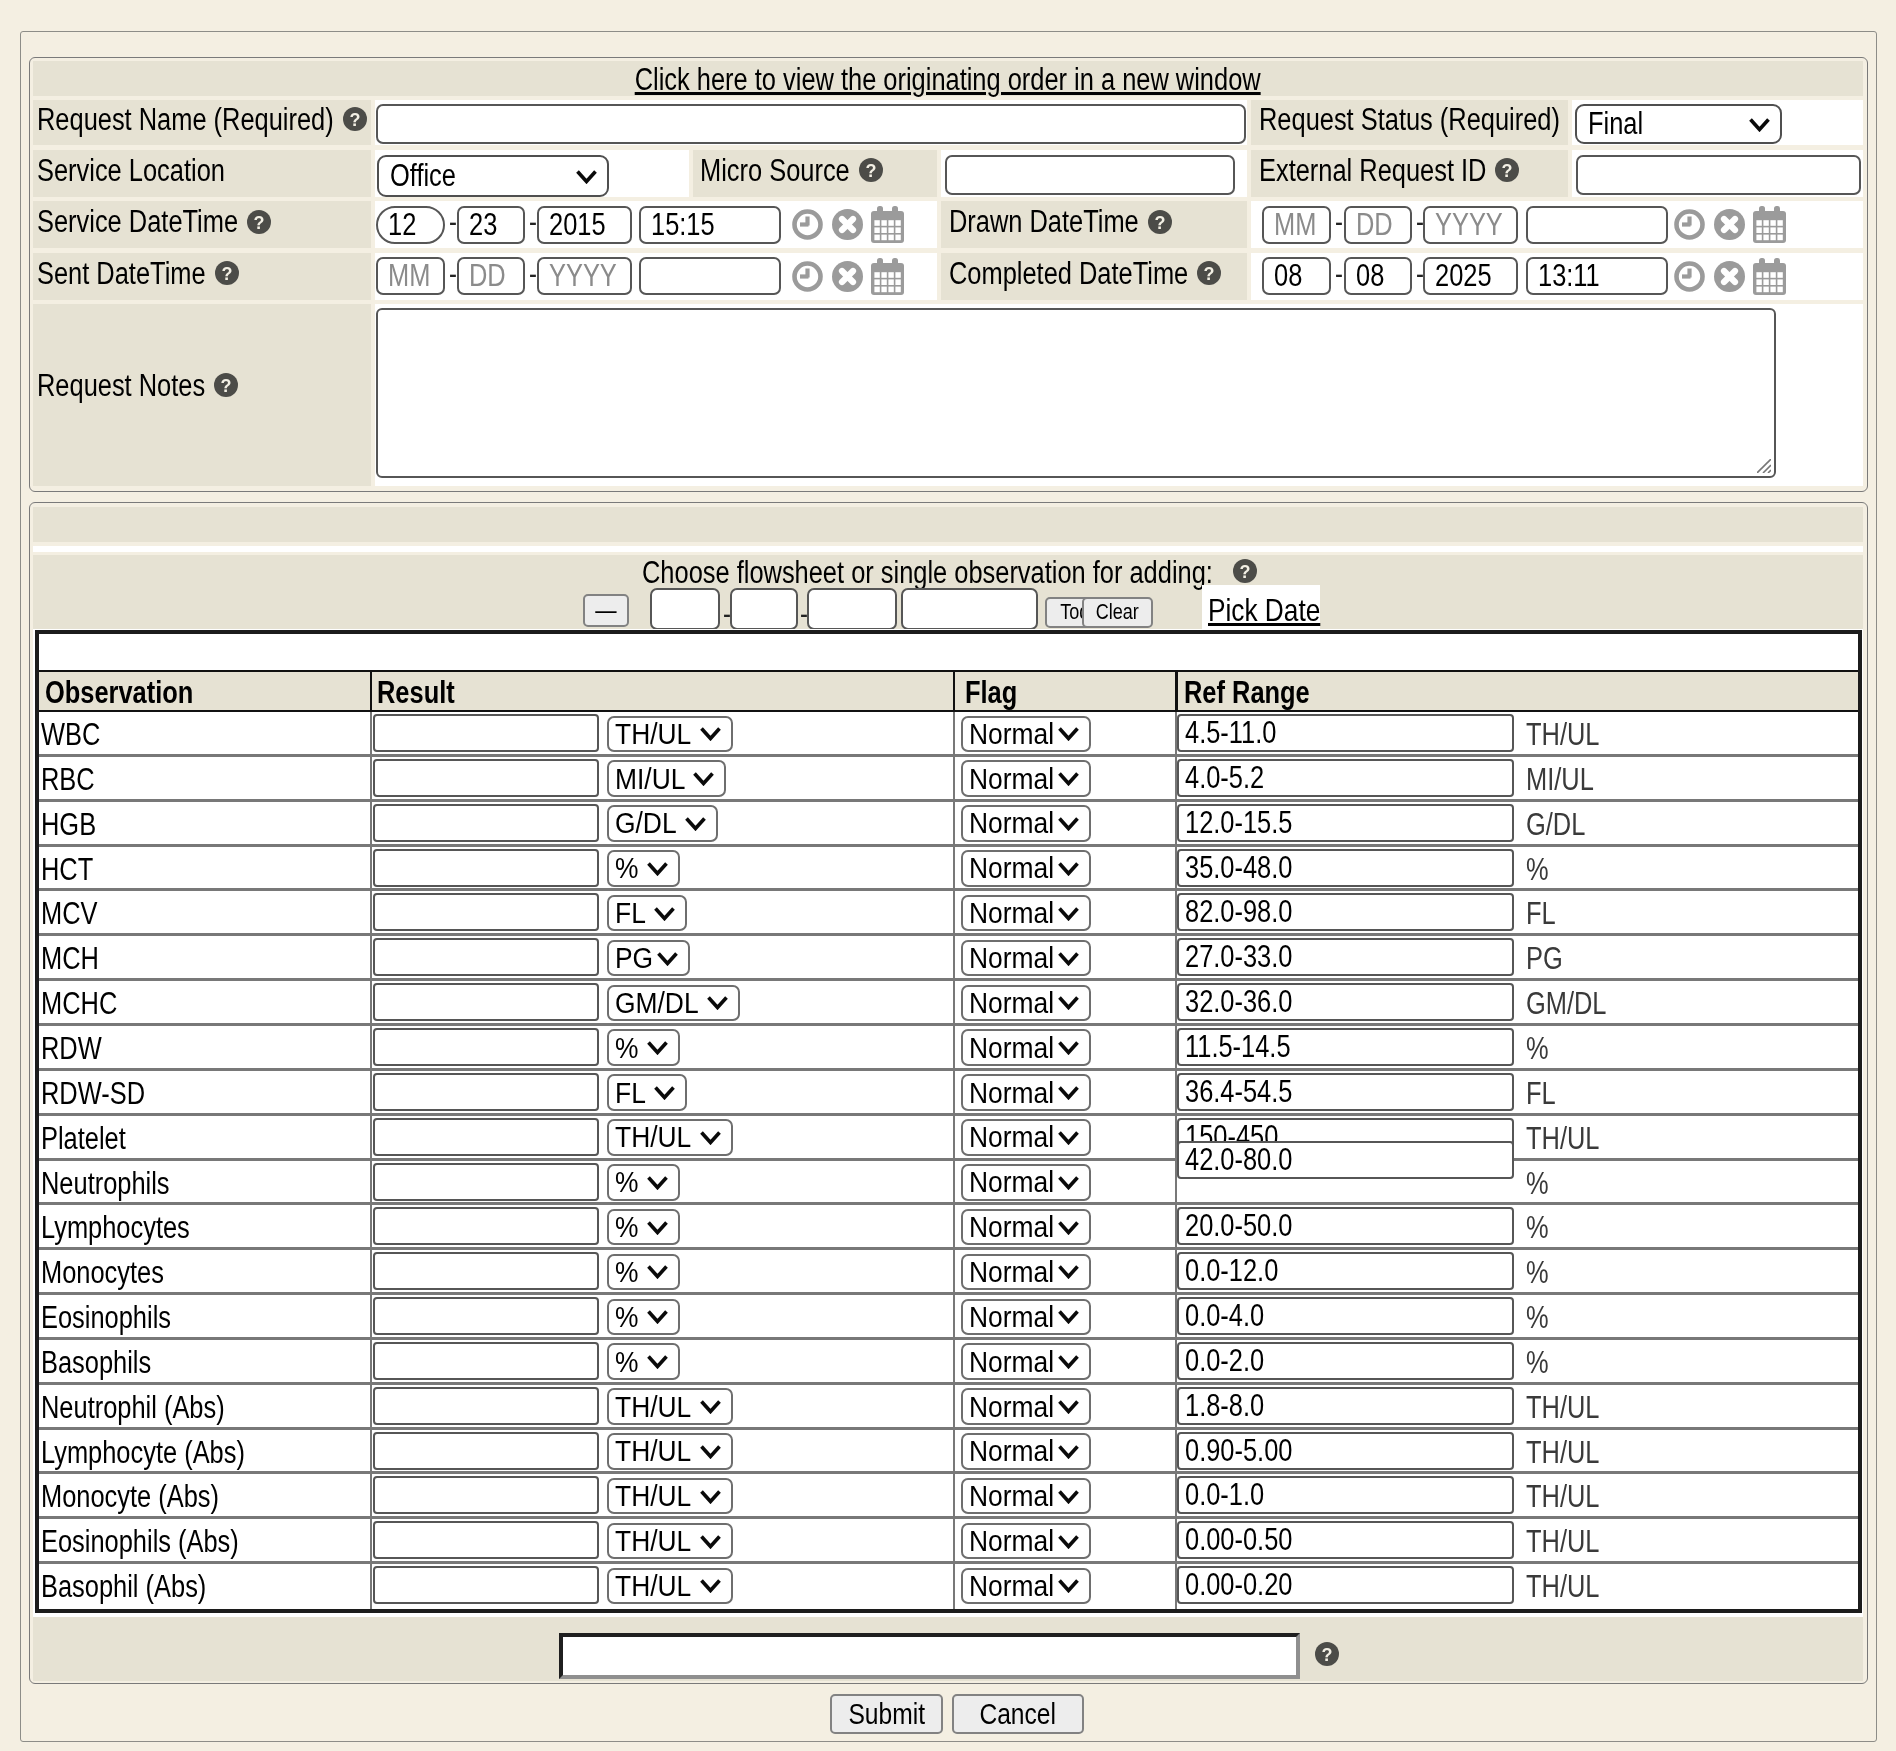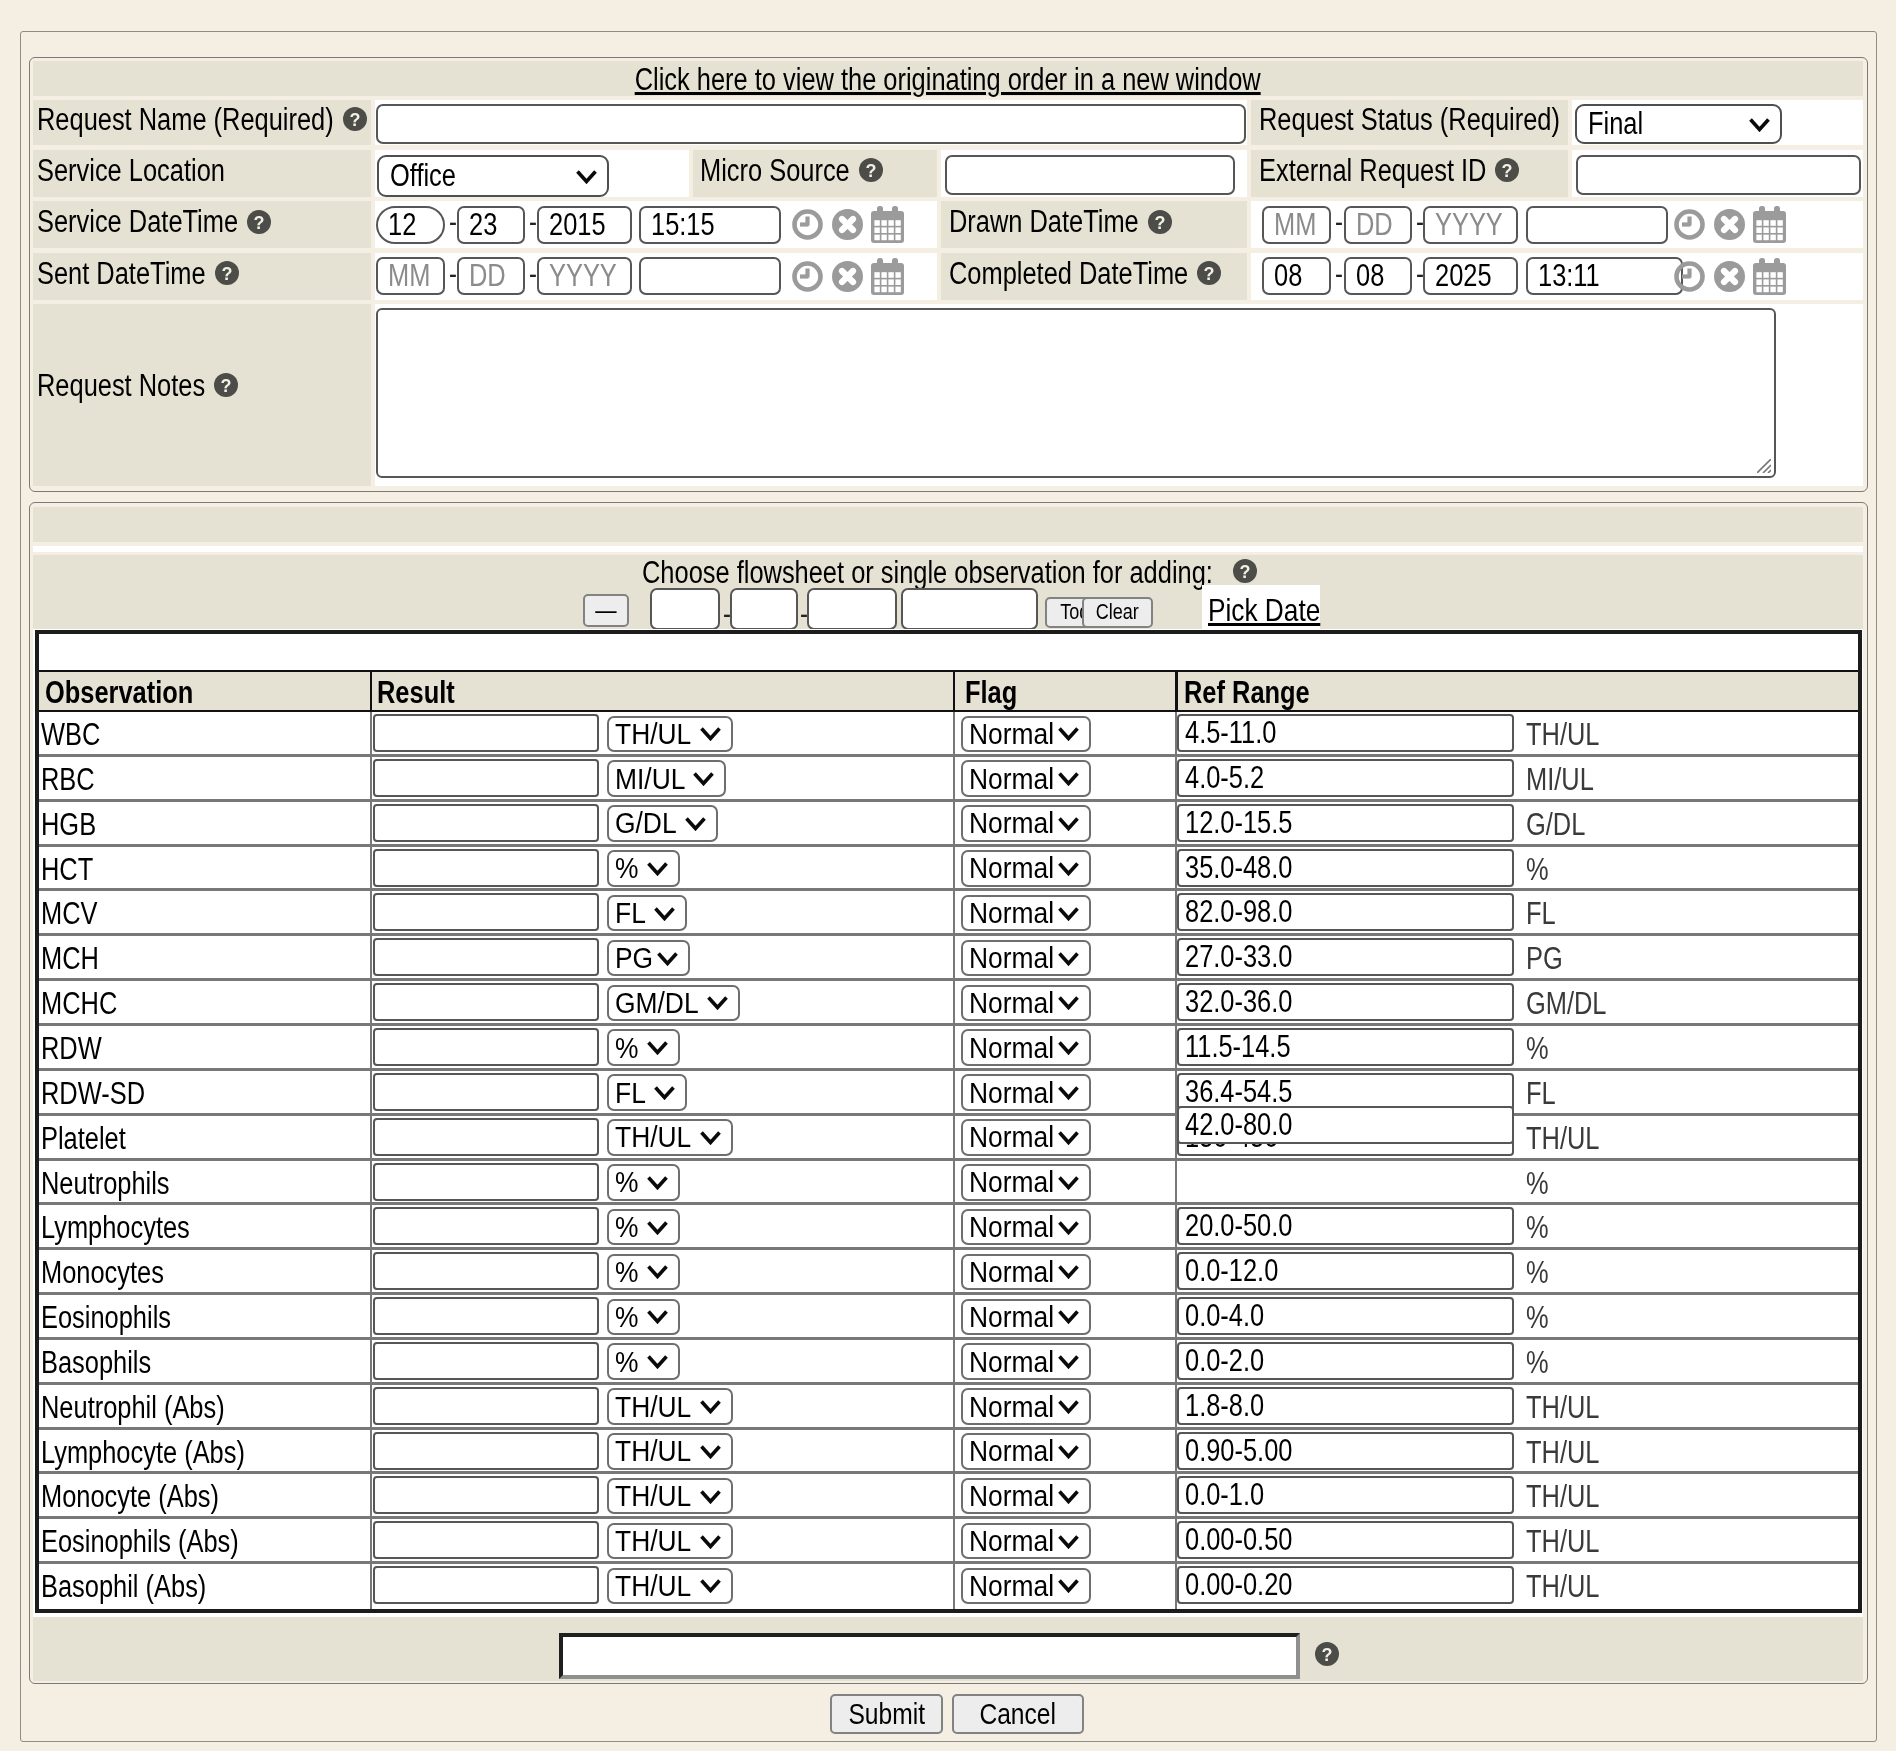--- a/index.html
+++ b/index.html
@@ -230,21 +230,21 @@
 <div class="wcell" style="left:1251px;top:252.5px;width:612px;height:47px;"></div>
 <div class="ti" style="left:1262px;top:257.0px;width:69px;height:38px;padding:0 10px;border-radius:7px">
       <span class="nx" style="font-size:31px;color:#000">08</span>
     </div>
 <div class="ti" style="left:1343.5px;top:257.0px;width:68px;height:38px;padding:0 10px;border-radius:7px">
       <span class="nx" style="font-size:31px;color:#000">08</span>
     </div>
 <div class="ti" style="left:1423px;top:257.0px;width:95px;height:38px;padding:0 10px;border-radius:7px">
       <span class="nx" style="font-size:31px;color:#000">2025</span>
     </div>
-<div class="ti" style="left:1525.5px;top:257.0px;width:157px;height:38px;padding:0 10px;border-radius:7px">
+<div class="ti" style="left:1525.5px;top:257.0px;width:142px;height:38px;padding:0 10px;border-radius:7px">
       <span class="nx" style="font-size:31px;color:#000">13:11</span>
     </div>
 <div class="t nx" style="left:1335px;top:255.5px;font-size:29px;color:#222;">-</div>
 <div class="t nx" style="left:1415.5px;top:255.5px;font-size:29px;color:#222;">-</div>
 <svg class="ic" style="left:1673.5px;top:260.5px" width="31" height="31" viewBox="0 0 31 31">
       <circle cx="15.5" cy="15.5" r="13" fill="none" stroke="#9b9b9b" stroke-width="4.6"></circle>
       <line x1="15.5" y1="16.5" x2="15.5" y2="7.5" stroke="#9b9b9b" stroke-width="4.2"></line>
       <line x1="16.5" y1="15.5" x2="8" y2="15.5" stroke="#9b9b9b" stroke-width="4.2"></line>
     </svg>
 <svg class="ic" style="left:1713.5px;top:260.5px" width="31" height="31" viewBox="0 0 31 31">
@@ -553,21 +553,21 @@
       <svg width="21" height="14" viewBox="0 0 21 14" style="position:absolute;right:10px;top:50%;margin-top:-6.5px">
         <path d="M1.5 1.5 L10.5 11.5 L19.5 1.5" fill="none" stroke="#0a0a0a" stroke-width="3.6" stroke-linejoin="miter"></path>
       </svg>
     </div>
 <div class="sel sm" style="left:961px;top:1164.0px;width:130px;height:36.5px">
       <span class="nx" style="font-size:30px;transform:scaleX(0.88);">Normal</span>
       <svg width="21" height="14" viewBox="0 0 21 14" style="position:absolute;right:10px;top:50%;margin-top:-6.5px">
         <path d="M1.5 1.5 L10.5 11.5 L19.5 1.5" fill="none" stroke="#0a0a0a" stroke-width="3.6" stroke-linejoin="miter"></path>
       </svg>
     </div>
-<div class="ti" style="left:1177px;top:1106px;width:337px;height:38px;padding:0 6px;border-radius:4px">
+<div class="ti" style="left:1177px;top:1141px;width:337px;height:38px;padding:0 6px;border-radius:4px">
       <span class="nx" style="font-size:31px;color:#000">42.0-80.0</span>
     </div>
 <div class="t nx" style="left:1526px;top:1164.5px;font-size:31px;color:#3a3a3a;">%</div>
 <div class="" style="left:39px;top:1247.1999999999998px;width:1819px;height:3px;background:#787878"></div>
 <div class="t nx" style="left:41px;top:1209.35px;font-size:31px;color:#000;">Lymphocytes</div>
 <div class="ti" style="left:373px;top:1207.35px;width:226px;height:38px;padding:0 8px;border-radius:4px">
       <span class="nx" style="font-size:31px;color:#000"></span>
     </div>
 <div class="sel sm" style="left:606.5px;top:1208.85px;width:73px;height:36.5px">
       <span class="nx" style="font-size:30px;transform:scaleX(0.88);">%</span>

